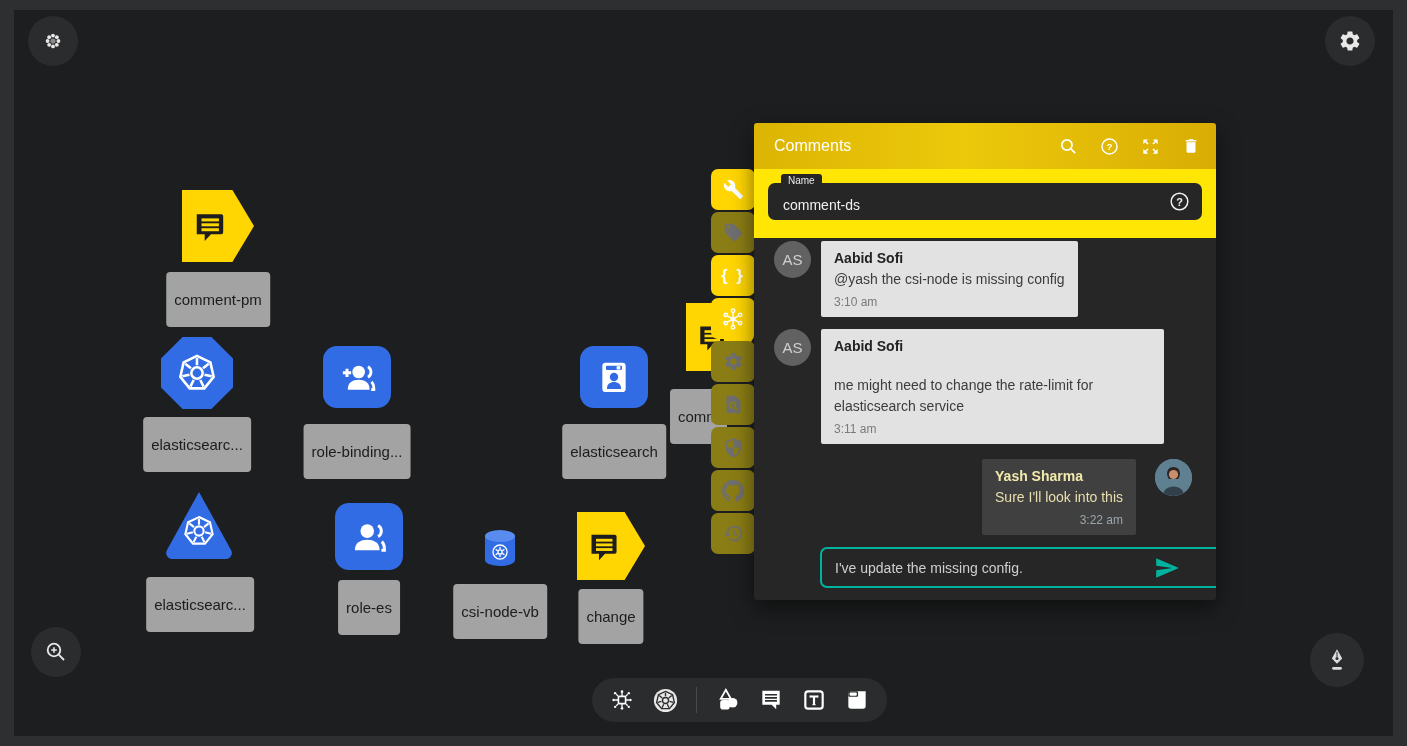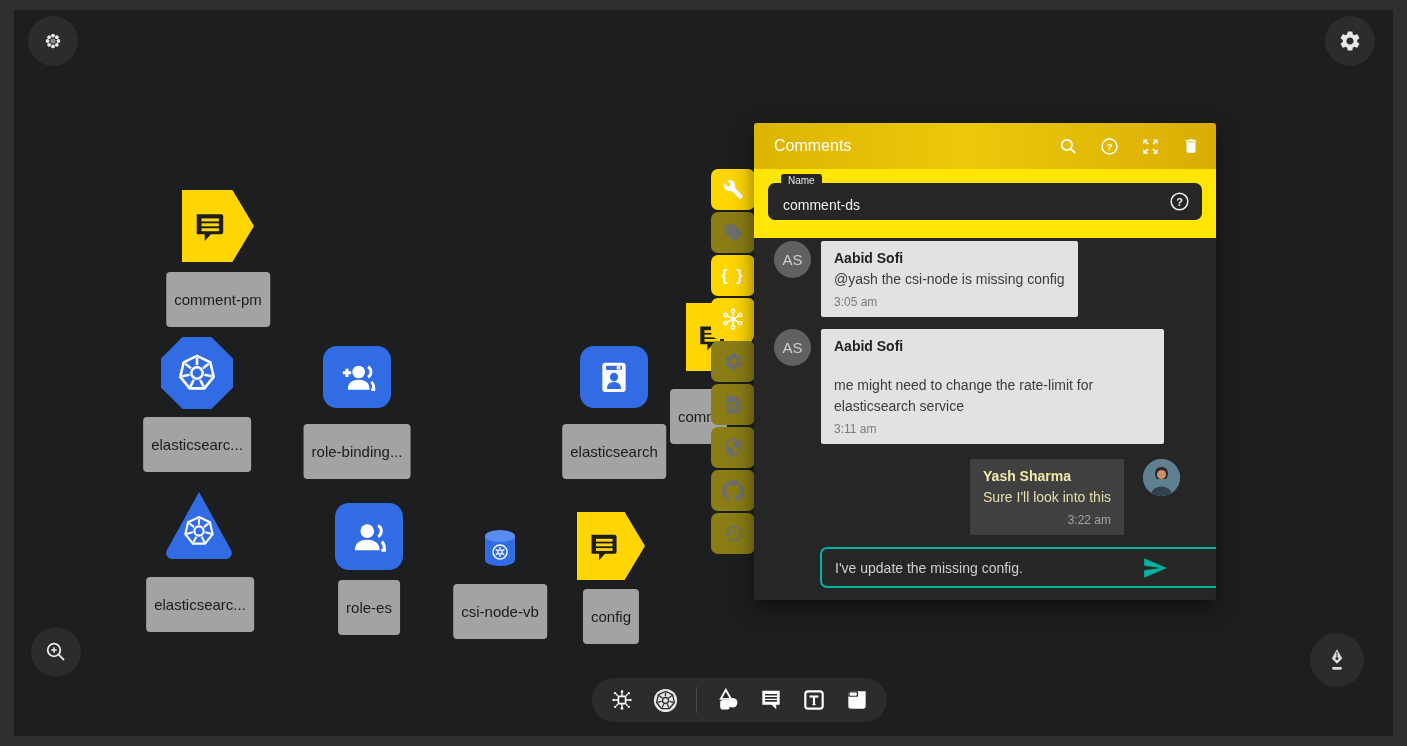--- a/index.html
+++ b/index.html
@@ -86,21 +86,21 @@
     font-size:10px; padding:1px 7px; border-radius:3px 3px 0 0; z-index:2;
   }
   .name-input {
     width:100%; height:37px; background:#262626; border:none; border-radius:7px;
     color:#f0f0f0; font-size:14px; padding:8px 52px 2px 15px;
     font-family:"Liberation Sans", sans-serif; outline:none;
   }
   .name-help { position:absolute; right:12px; top:8px; cursor:pointer; }
   .panel-body {
     flex:1; background:#262626; display:flex; flex-direction:column;
-    padding:3px 16px 0 0; overflow:hidden;
+    padding:3px 4px 0 0; overflow:hidden;
   }
   .msg-row { display:flex; align-items:flex-start; padding:0 20px; margin-bottom:12px; }
   .msg-row.right { flex-direction:row-reverse; margin-top:3px; }
   .avatar {
     width:37px; height:37px; border-radius:50%; background:#616161; flex:0 0 37px;
     color:#cfcfcf; font-size:15px; display:flex; align-items:center; justify-content:center;
   }
   .bubble {
     background:#e2e2e2; border-radius:2px; margin-left:10px;
     padding:9px 13px 8px 13px; max-width:350px;
@@ -227,21 +227,21 @@
   <div class="node-label centered" style="left:486px;top:574px;">csi-node-vb</div>
 
   <div class="node shape-pentagon" style="left:563px;top:502px;width:68px;height:68px;">
     <svg width="36" height="36" viewBox="0 0 24 24">
       <path d="M3 4.5h15.5a1.2 1.2 0 0 1 1.2 1.2V16a1.2 1.2 0 0 1-1.2 1.2H12l-4 4.3v-4.3H3z" fill="#1d1d1d"></path>
       <rect x="6" y="7.2" width="11" height="1.9" fill="#FFD602"></rect>
       <rect x="6" y="10.3" width="11" height="1.9" fill="#FFD602"></rect>
       <rect x="6" y="13.4" width="11" height="1.9" fill="#FFD602"></rect>
     </svg>
   </div>
-  <div class="node-label centered" style="left:597px;top:579px;">config</div>
+  <div class="node-label centered" style="left:597px;top:579px;">change</div>
 
   <div class="side-toolbar">
     <div class="side-tool active">
       <svg width="21" height="21" viewBox="0 0 24 24">
         <path d="M22.7 19l-9.1-9.1c.9-2.3.4-5-1.5-6.9-2-2-5-2.4-7.4-1.3L9 6 6 9 1.6 4.7C.4 7.1.9 10.1 2.9 12.1c1.9 1.9 4.6 2.4 6.9 1.5l9.1 9.1c.4.4 1 .4 1.4 0l2.3-2.3c.5-.4.5-1.1.1-1.4z" fill="#fff"></path>
       </svg>
     </div>
     <div class="side-tool inactive">
       <svg width="21" height="21" viewBox="0 0 24 24">
         <path d="M21.41 11.58l-9-9C12.05 2.22 11.55 2 11 2H4c-1.1 0-2 .9-2 2v7c0 .55.22 1.05.59 1.42l9 9c.36.36.86.58 1.41.58.55 0 1.05-.22 1.41-.59l7-7c.37-.36.59-.86.59-1.41 0-.55-.23-1.06-.59-1.42zM5.5 7C4.67 7 4 6.33 4 5.5S4.67 4 5.5 4 7 4.67 7 5.5 6.33 7 5.5 7z" fill="#6f6f6f"></path>
@@ -333,21 +333,21 @@
       </div>
     </div>
 
     <div class="panel-body">
 
       <div class="msg-row">
         <div class="avatar">AS</div>
         <div class="bubble">
           <div class="b-name">Aabid Sofi</div>
           <div class="b-text">@yash the csi-node is missing config</div>
-          <div class="b-time">3:05 am</div>
+          <div class="b-time">3:10 am</div>
         </div>
       </div>
 
       <div class="msg-row">
         <div class="avatar">AS</div>
         <div class="bubble" style="width:343px;">
           <div class="b-name">Aabid Sofi</div>
           <div class="b-gap"></div>
           <div class="b-text">me might need to change the rate-limit for elasticsearch service</div>
           <div class="b-time">3:11 am</div>

